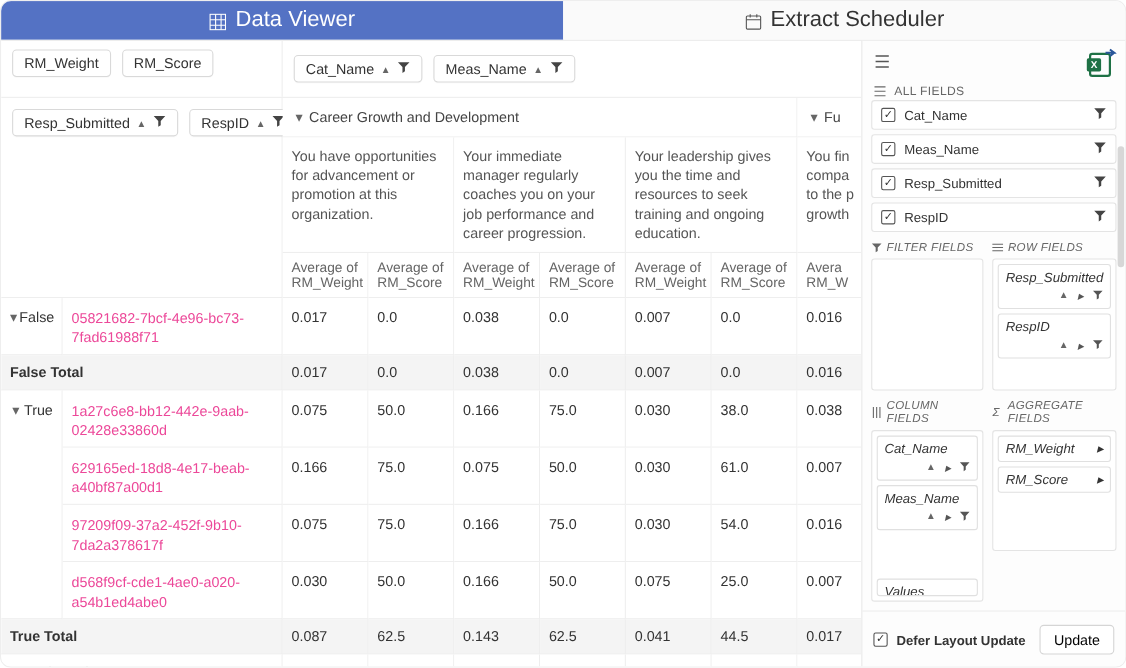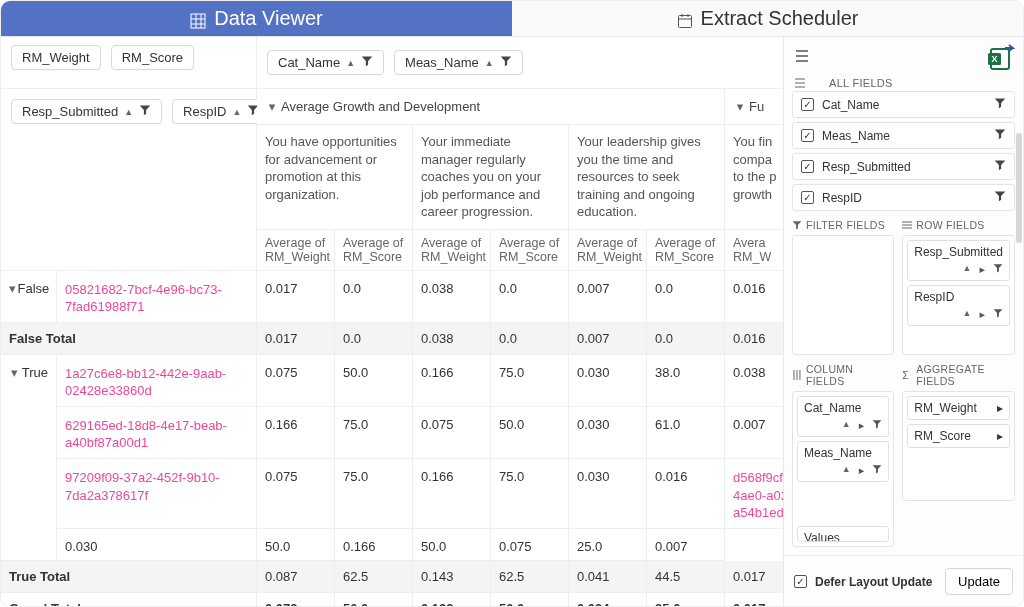--- a/index.html
+++ b/index.html
@@ -34,32 +34,32 @@
   .rowlbl { color:#333; }
   .expand { width:14px; display:inline-block; text-align:center; color:#666; margin-right:2px;}
   .total-row .cell { background:#f4f4f4; font-weight:500; }
   .grand-row .cell { background:#fff; font-weight:700; }
   .num { }
   .span2 { grid-column: span 2; }
 
   
   .side-top { display:flex; align-items:center; justify-content:space-between; padding:6px 10px 2px 10px; }
   .side-top .excel-icon { width:28px; height:28px; position:relative; }
-  .side-section-title { font-size:11px; letter-spacing:0.3px; color:#666; padding:4px 10px 2px 10px; display:flex; align-items:center; gap:23px;}
+  .side-section-title { font-size:11px; letter-spacing:0.3px; color:#666; padding:4px 10px 2px 10px; display:flex; align-items:center; gap:7px;}
   .allfields { padding:0 8px; display:flex; flex-direction:column; gap:4px; }
   .field-row {
     display:flex; align-items:center; justify-content:space-between;
     border:1px solid #e4e4e4; background:#fff; border-radius:3px;
     padding:5px 8px;
   }
   .field-row .left { display:flex; gap:8px; align-items:center;}
   .cb { width:13px; height:13px; border:1.5px solid #555; border-radius:2px; display:inline-flex; align-items:center; justify-content:center; font-size:10px; color:#333; background:#fff;}
   .cb.checked::after { content:"✓"; line-height:1; }
   .panels { display:grid; grid-template-columns:1fr 1fr; gap:8px; padding:8px; }
-  .panel { border:0; }
+  .panel { border:0;font-style:italic; }
   .panel-title { font-size:10.5px; color:#666; letter-spacing:0.3px; margin-bottom:4px; display:flex; align-items:center; gap:4px;}
   .panel-box { border:1px solid #e4e4e4; border-radius:3px; background:#fff; min-height:60px; padding:4px; display:flex; flex-direction:column; gap:4px;}
   .panel-box.tall { min-height:120px; }
   .tag {
     border:1px solid #e0e0e0; border-radius:3px; background:#fff;
     padding:4px 6px; font-size:12px; color:#333;
     display:flex; flex-direction:column; gap:4px;
   }
   .tag .tag-row2 { display:flex; justify-content:flex-end; gap:8px; color:#555; font-size:11px;}
   .tag.inline { flex-direction:row; justify-content:space-between; align-items:center;}
@@ -161,21 +161,21 @@
                 <span class="tri">▲</span>
                 <span class="flt"><svg class="funnel" viewBox="0 0 16 16">
                       <path d="M1 2h14l-5.5 6v5l-3 2v-7L1 2z" fill="#444"></path>
                     </svg></span>
               </div>
             </div>
           </div>
 
           <div class="cell group-hdr" style="grid-column:3 / span 6;">
             <span class="expand">▾</span>
-            <span>Average Growth and Development</span>
+            <span>Career Growth and Development</span>
           </div>
           <div class="cell group-hdr">
             <span class="expand">▾</span>
             <span>Fu</span>
           </div>
 
           <div class="cell subq span2">
               <span>You have opportunities for advancement or promotion at this organization.</span>
             </div>
           <div class="cell subq span2">
@@ -331,20 +331,23 @@
               <span>75.0</span>
             </div>
           <div class="cell num row-start">
               <span>0.166</span>
             </div>
           <div class="cell num row-start">
               <span>75.0</span>
             </div>
           <div class="cell num row-start">
               <span>0.030</span>
+            </div>
+          <div class="cell num row-start">
+              <span>54.0</span>
             </div>
           <div class="cell num row-start">
               <span>0.016</span>
             </div>
 
           <div class="cell rowlbl idlbl row-start">
               <span>d568f9cf-cde1-4ae0-a020-a54b1ed4abe0</span>
             </div>
           <div class="cell num row-start">
               <span>0.030</span>

